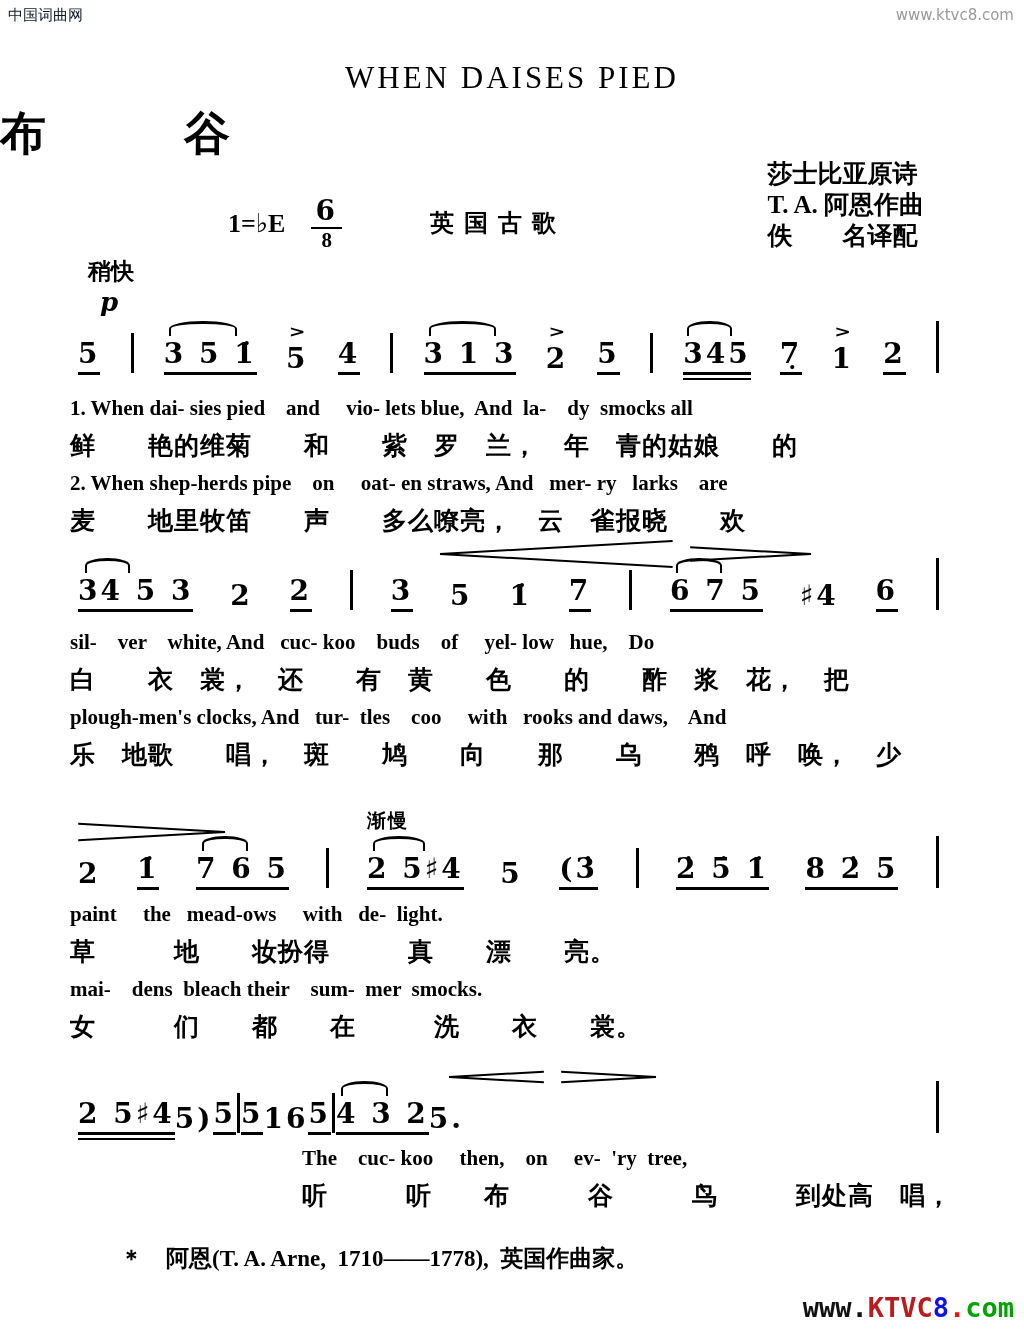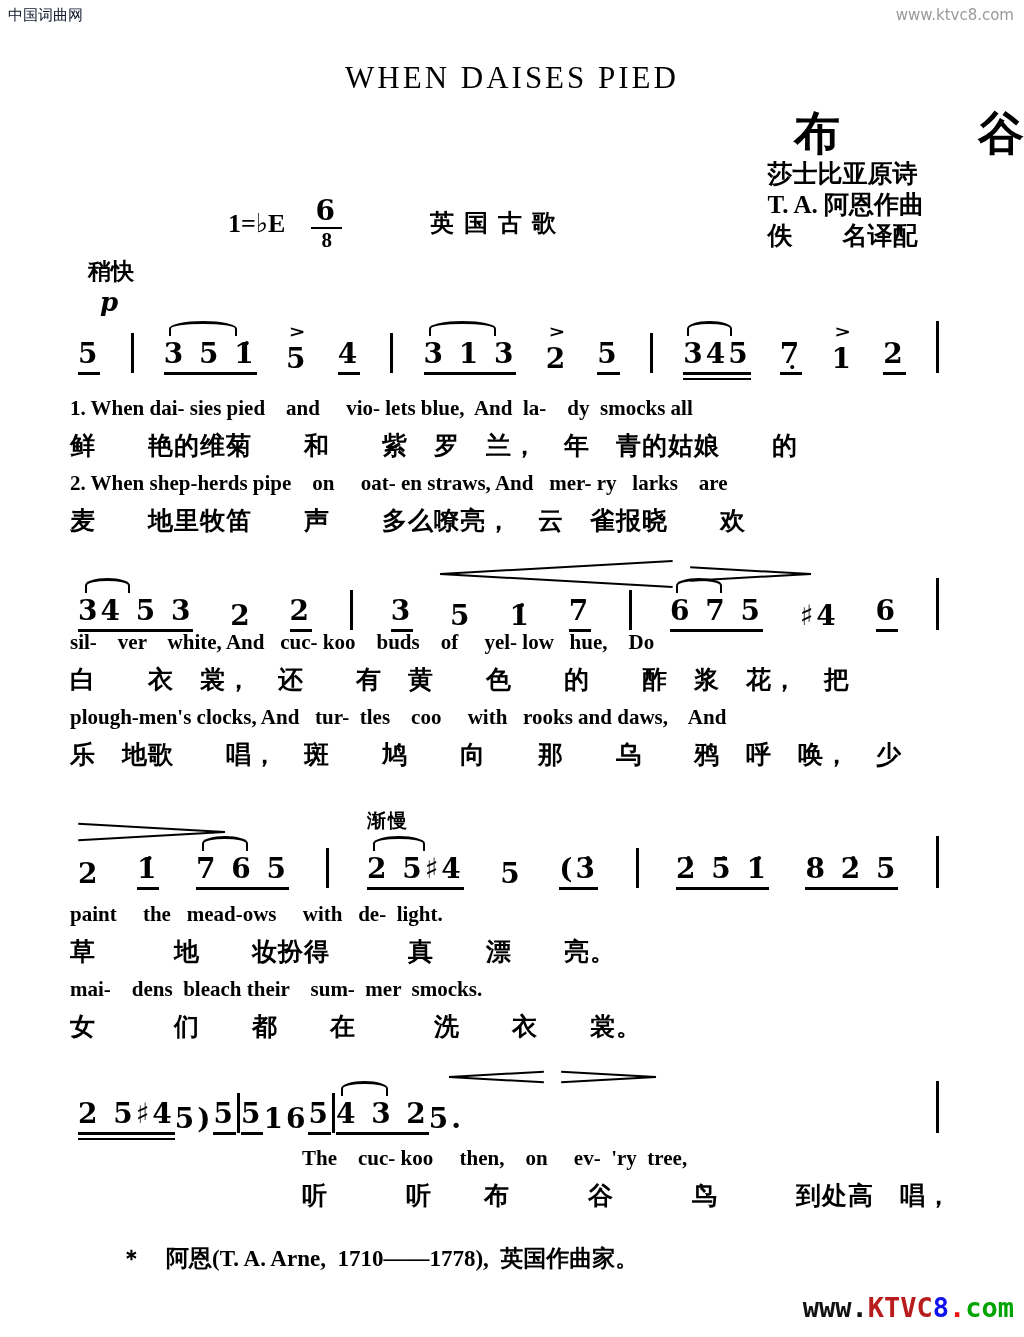--- a/index.html
+++ b/index.html
@@ -8,21 +8,21 @@
 
   
   .hdr-left{position:absolute;top:6px;left:8px;font-family:"DejaVu Sans",sans-serif;
             font-size:15px;color:#0f172a;}
   .hdr-right{position:absolute;top:6px;right:10px;font-family:"DejaVu Sans",sans-serif;
              font-size:15px;color:#9a9a9a;}
 
   
   .title-en{position:absolute;top:60px;left:0;width:100%;text-align:center;
             font-size:31px;font-weight:normal;letter-spacing:3px;margin:0;}
-  .title-cn{position:absolute;top:103px;left:0;width:100%;text-align:right;
+  .title-cn{position:absolute;top:103px;left:0;width:100%;text-align:left;
             font-size:46px;font-weight:bold;margin:0;white-space:pre;}
 
   
   .credits{position:absolute;top:158px;right:100px;text-align:left;
            font-size:25px;font-weight:bold;line-height:31px;white-space:pre;margin-left:44px;}
 
   
   .keyrow{position:absolute;top:196px;left:228px;display:flex;align-items:center;}
   .key-sig{font-size:26px;font-weight:bold;}
   .frac{display:inline-block;text-align:center;font-weight:bold;font-size:21px;
@@ -32,21 +32,21 @@
   .genre{font-size:24px;font-weight:bold;letter-spacing:10px;margin-left:88px;}
 
   .tempo{position:absolute;top:256px;left:88px;font-size:23px;font-weight:bold;}
   .dyn{position:absolute;top:287px;left:100px;font-size:26px;font-weight:bold;
        font-style:italic;font-family:"DejaVu Serif",serif;}
 
   
   .mline{position:absolute;left:78px;width:862px;display:flex;align-items:flex-end;
          justify-content:space-between;}
   .mline-0{top:315px;}
-  .mline-1{top:572px;}
+  .mline-1{top:552px;}
   .mline-2{top:830px;}
   .mline-3{top:1075px;}
   .note{position:relative;padding-top:24px;text-align:center;}
   .num{display:inline-block;font-family:"DejaVu Serif",serif;font-weight:bold;
        font-size:28px;letter-spacing:3px;line-height:1.1;white-space:pre;}
   .u1{border-bottom:3px solid #000;padding-bottom:2px;}
   .u2{border-bottom:3px solid #000;padding-bottom:2px;position:relative;}
   .u2::after{content:"";position:absolute;left:0;right:0;bottom:-8px;height:2px;background:#000;}
   .slur{position:absolute;top:6px;height:12px;border:solid #000;
         border-width:3px 2px 0 2px;border-radius:100% 100% 0 0;}

